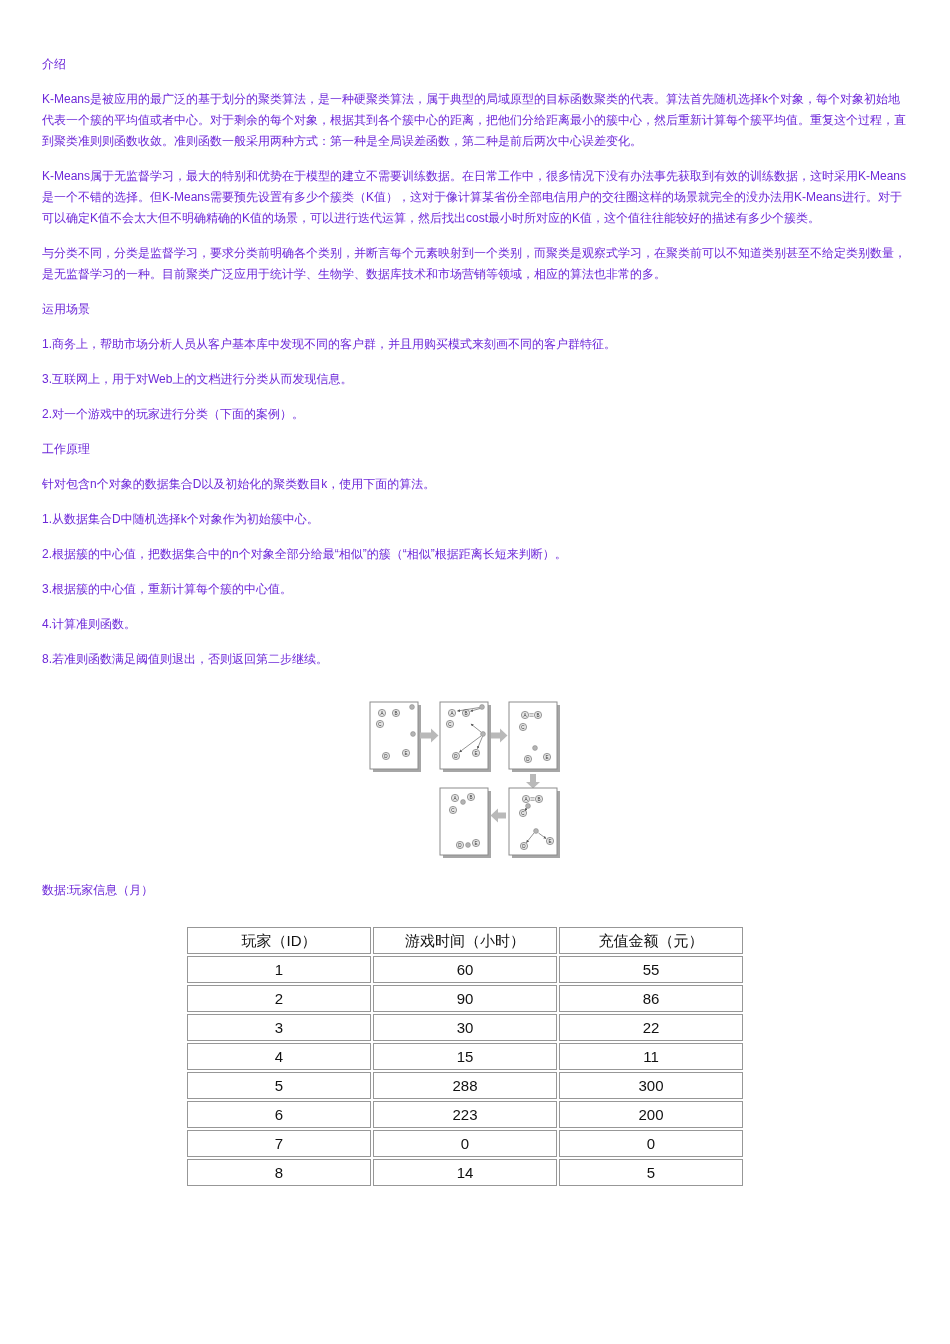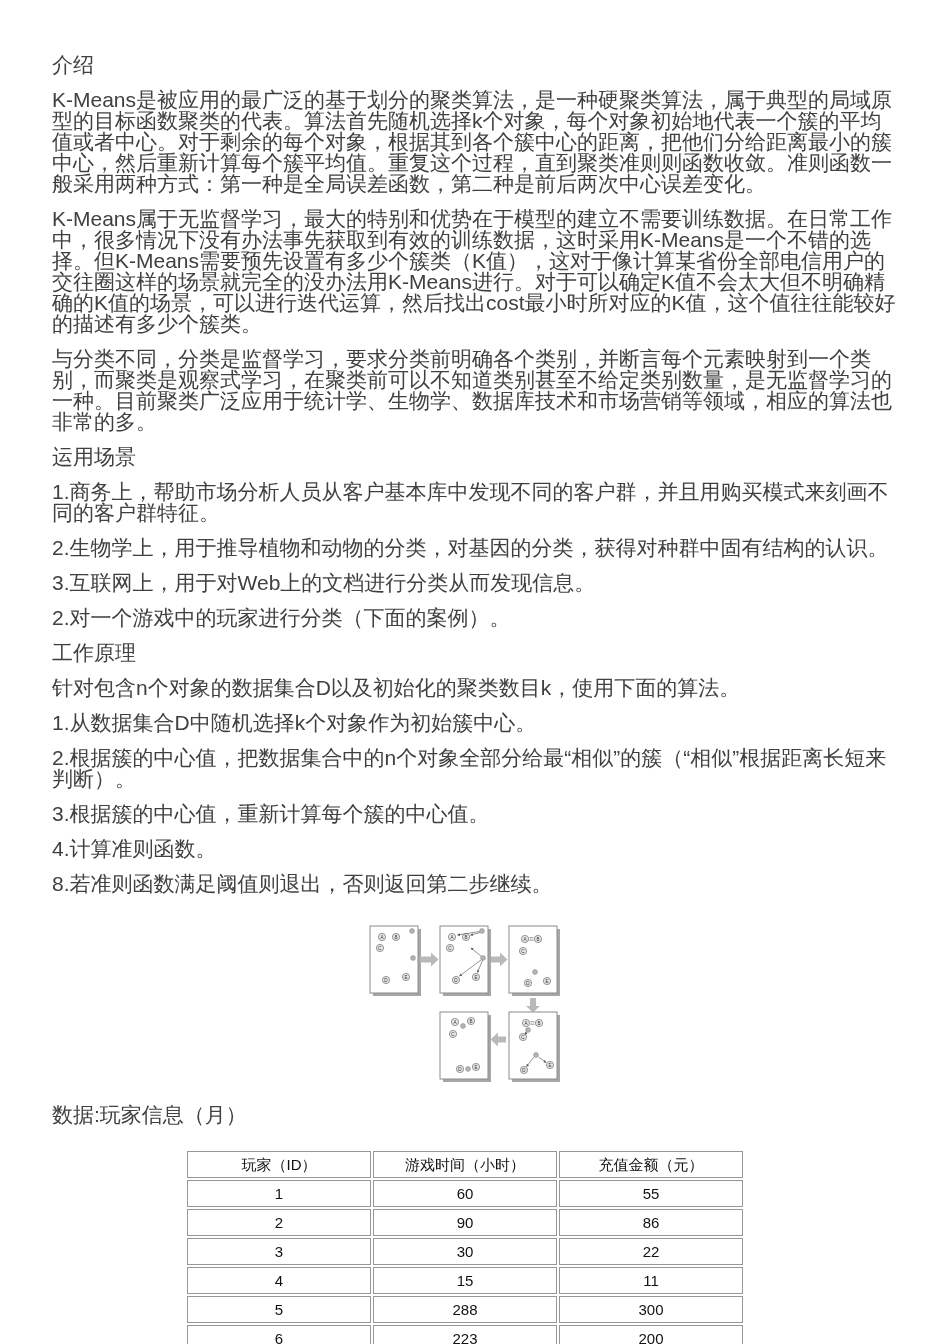--- a/index.html
+++ b/index.html
@@ -1,19 +1,19 @@
 <!DOCTYPE html>
 <html><head>
 <meta charset="utf-8">
 <style>
   html,body{margin:0;padding:0;background:#fff;}
   body{width:950px;min-height:1344px;font-family:"Liberation Sans","DejaVu Sans",sans-serif;color:#222;}
   .page{padding:40px 38px 60px 38px;box-sizing:border-box;}
   h1{font-size:33px;line-height:36px;margin:0 0 26px 0;font-weight:bold;color:#000;}
-  p{font-size:21px;line-height:21px;margin:14px 14px;color:#404040;}
+  p{font-size:12px;line-height:21px;margin:14px 4px;color:#6d28d9;}
   .figure{margin:20px 0 12px 0;text-align:center;padding-right:18px;}
   svg text.pl{font-size:4.6px;text-anchor:middle;fill:#333;font-family:"Liberation Sans",sans-serif;}
   svg .pt{fill:#e7e7e7;stroke:#8a8a8a;stroke-width:0.9;}
   svg .ct{fill:#b4b4b4;stroke:#8a8a8a;stroke-width:0.6;}
   svg .ln{stroke:#666;stroke-width:0.7;fill:none;marker-end:url(#ah);}
   svg .eq{stroke:#777;stroke-width:0.8;}
   svg .panel{fill:#ffffff;stroke:#8c8c8c;stroke-width:1;}
   svg .shadow{fill:#a6a6a6;}
   svg .ba{fill:#b9b9b9;}
   table{border-collapse:separate;border-spacing:2px;width:560px;margin:24px 0 0 147px;table-layout:fixed;background:#fff;}
@@ -25,21 +25,20 @@
 <div class="page">
 
 
   <p>介绍</p>
   <p>K-Means是被应用的最广泛的基于划分的聚类算法，是一种硬聚类算法，属于典型的局域原型的目标函数聚类的代表。算法首先随机选择k个对象，每个对象初始地代表一个簇的平均值或者中心。对于剩余的每个对象，根据其到各个簇中心的距离，把他们分给距离最小的簇中心，然后重新计算每个簇平均值。重复这个过程，直到聚类准则则函数收敛。准则函数一般采用两种方式：第一种是全局误差函数，第二种是前后两次中心误差变化。</p>
   <p>K-Means属于无监督学习，最大的特别和优势在于模型的建立不需要训练数据。在日常工作中，很多情况下没有办法事先获取到有效的训练数据，这时采用K-Means是一个不错的选择。但K-Means需要预先设置有多少个簇类（K值），这对于像计算某省份全部电信用户的交往圈这样的场景就完全的没办法用K-Means进行。对于可以确定K值不会太大但不明确精确的K值的场景，可以进行迭代运算，然后找出cost最小时所对应的K值，这个值往往能较好的描述有多少个簇类。</p>
   <p>与分类不同，分类是监督学习，要求分类前明确各个类别，并断言每个元素映射到一个类别，而聚类是观察式学习，在聚类前可以不知道类别甚至不给定类别数量，是无监督学习的一种。目前聚类广泛应用于统计学、生物学、数据库技术和市场营销等领域，相应的算法也非常的多。</p>
 
   <p>运用场景</p>
   <p>1.商务上，帮助市场分析人员从客户基本库中发现不同的客户群，并且用购买模式来刻画不同的客户群特征。</p>
-  <p>2.生物学上，用于推导植物和动物的分类，对基因的分类，获得对种群中固有结构的认识。</p>
   <p>3.互联网上，用于对Web上的文档进行分类从而发现信息。</p>
   <p>2.对一个游戏中的玩家进行分类（下面的案例）。</p>
 
   <p>工作原理</p>
   <p>针对包含n个对象的数据集合D以及初始化的聚类数目k，使用下面的算法。</p>
   <p>1.从数据集合D中随机选择k个对象作为初始簇中心。</p>
   <p>2.根据簇的中心值，把数据集合中的n个对象全部分给最“相似”的簇（“相似”根据距离长短来判断）。</p>
   <p>3.根据簇的中心值，重新计算每个簇的中心值。</p>
   <p>4.计算准则函数。</p>
   <p>8.若准则函数满足阈值则退出，否则返回第二步继续。</p>

